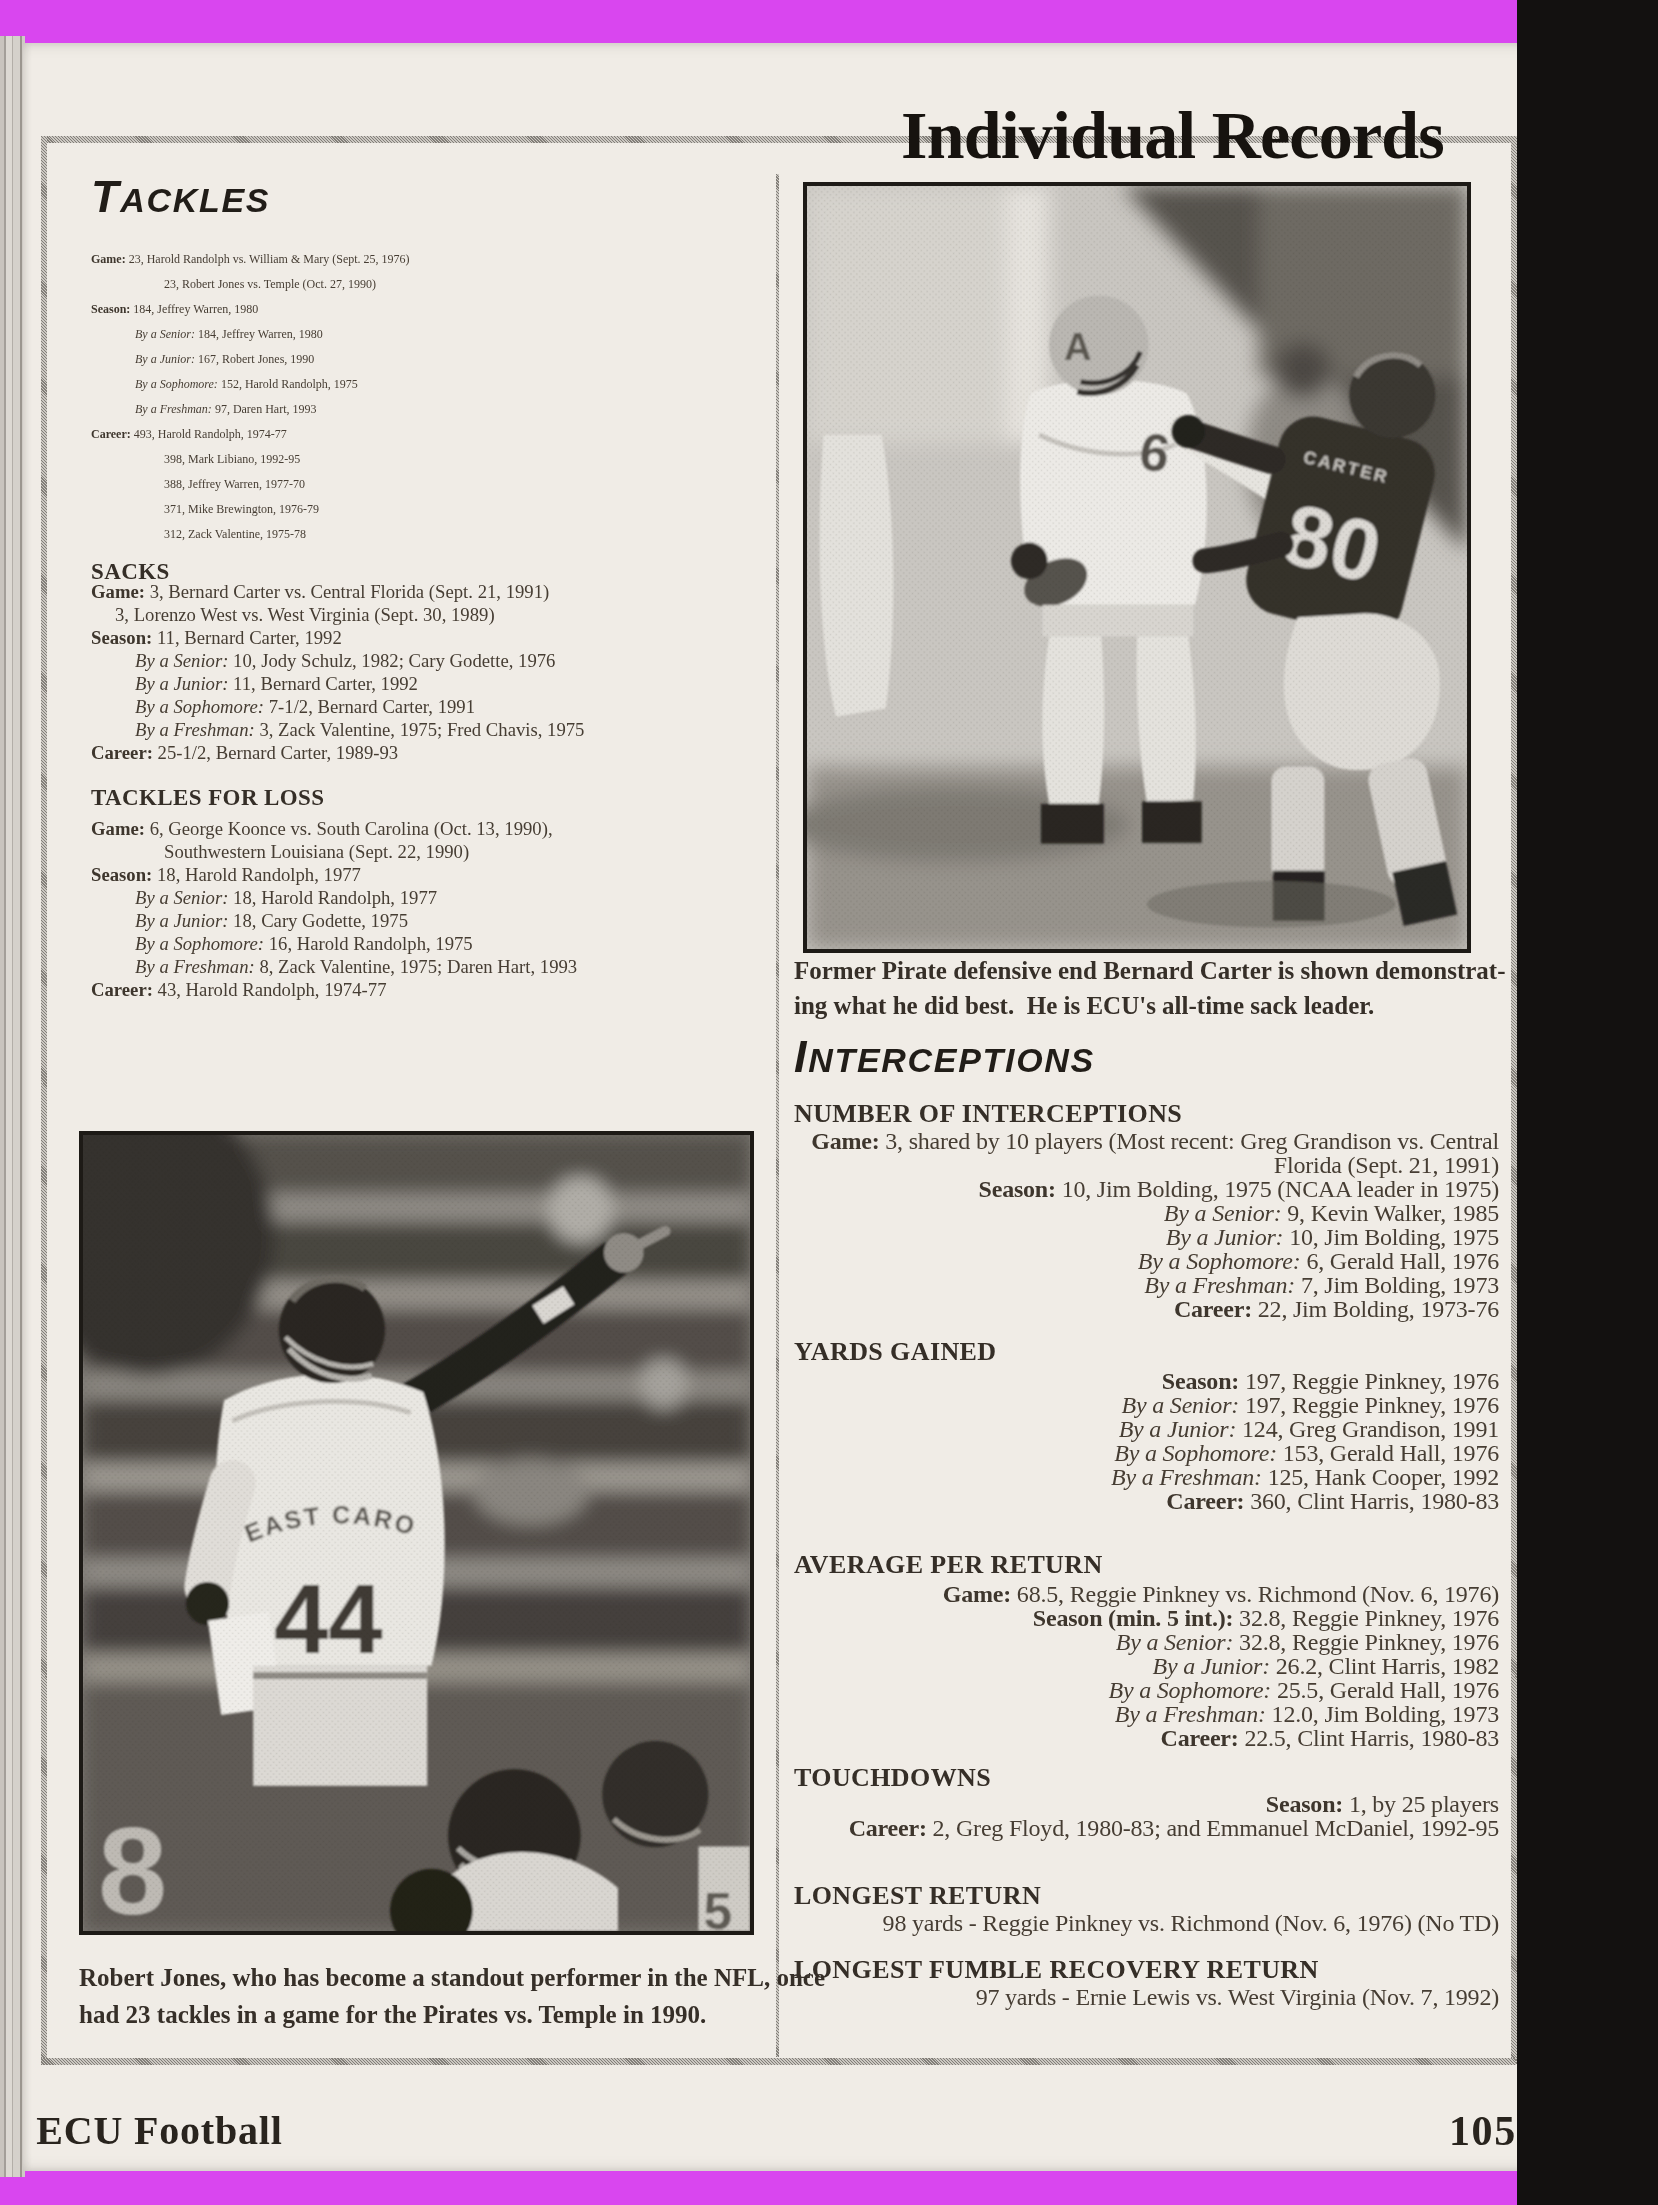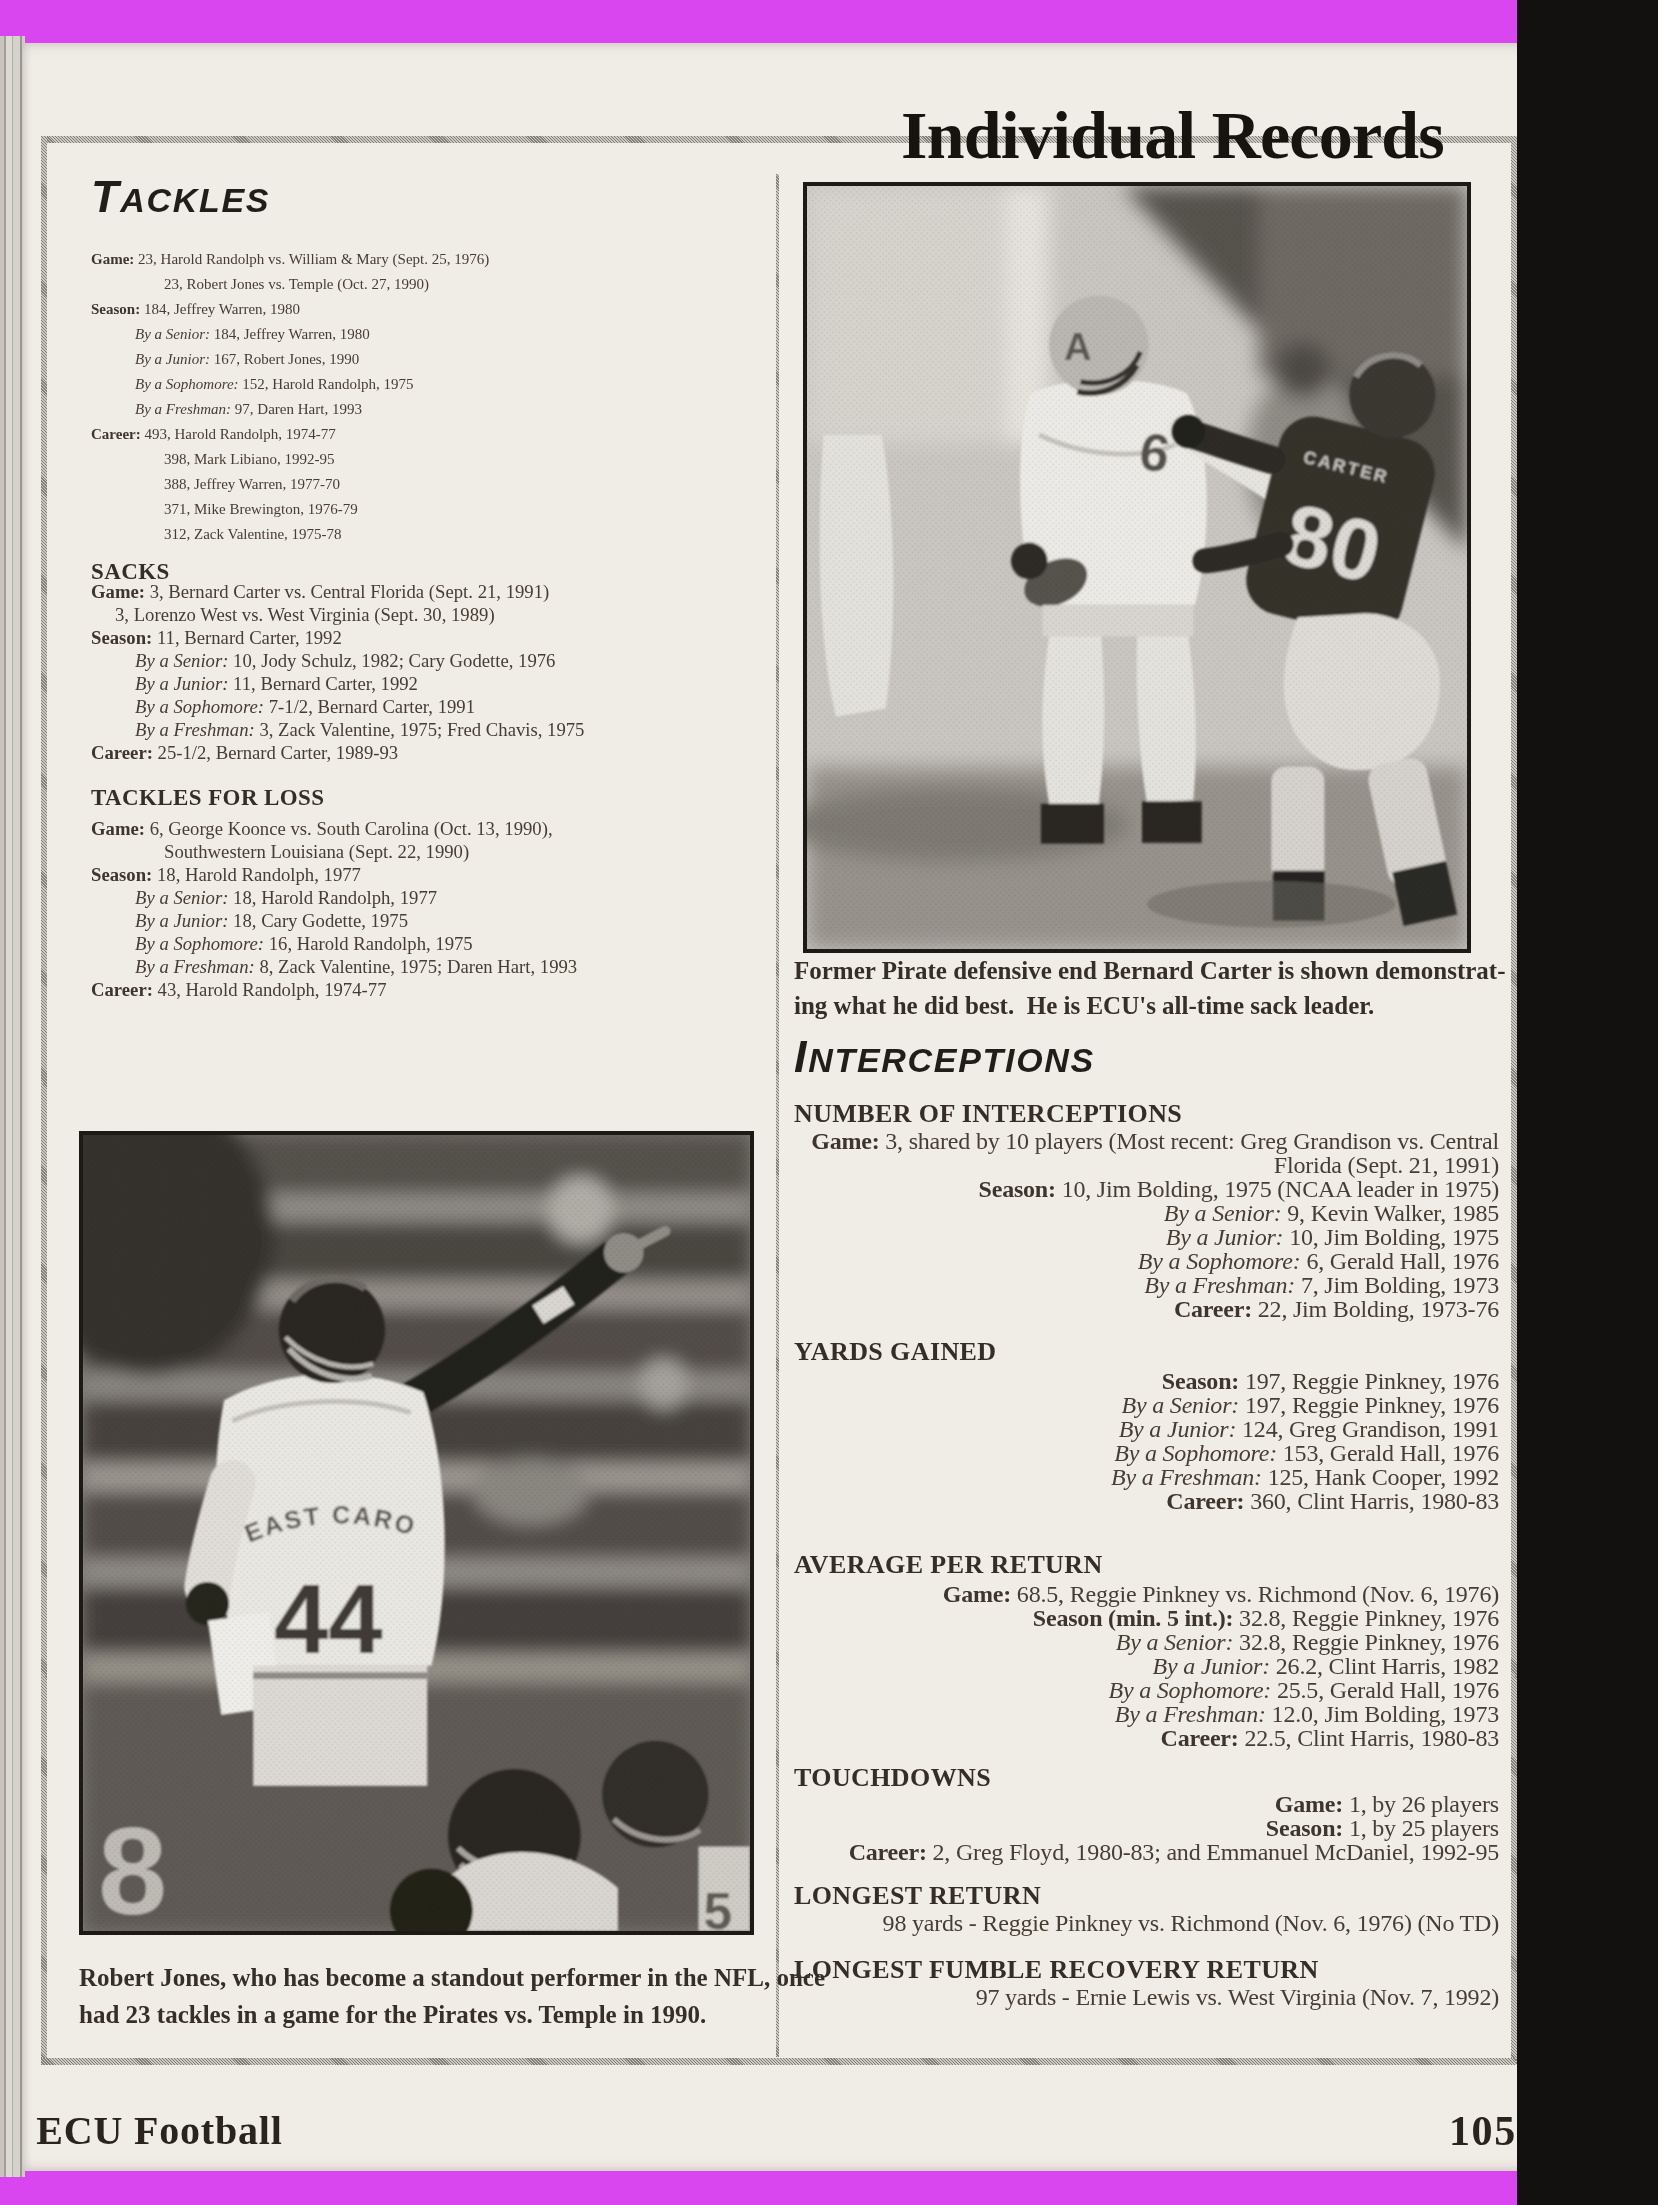--- a/index.html
+++ b/index.html
@@ -35,21 +35,21 @@
   
   .serif-head{position:absolute;margin:0;color:#352e27;font-weight:bold;line-height:1.1;
               letter-spacing:0.4px;}
   .sh-left{font-size:23px;}
   .sh-right{font-size:26px;}
 
   
   .sec{position:absolute;}
   .rec{white-space:nowrap;color:#463d33;}
   .lc .rec{font-size:18.7px;line-height:23px;}
-  .lc-t .rec{font-size:15px;line-height:25px;}
+  .lc-t .rec{font-size:12px;line-height:25px;}
   .rc .rec{font-size:24px;line-height:24px;letter-spacing:-0.2px;text-align:right;}
   .rec b{font-weight:bold;color:#3e362d;}
   .rec i{font-style:italic;margin-left:20px;}
   .ind0{padding-left:0;}
   .ind1{padding-left:24px;}
   .ind2{padding-left:73px;}
   .ind3{padding-left:98px;}
 
   
   .photo{position:absolute;border:4.1px solid #1d1a16;background:#bdbab5;}
@@ -316,21 +316,20 @@
           <div class="rec ind1"><i>By a Junior: </i>26.2, Clint Harris, 1982</div>
           <div class="rec ind1"><i>By a Sophomore: </i>25.5, Gerald Hall, 1976</div>
           <div class="rec ind1"><i>By a Freshman: </i>12.0, Jim Bolding, 1973</div>
           <div class="rec ind0"><b>Career: </b>22.5, Clint Harris, 1980-83</div>
         </div>
     </section>
 
     <h3 class="serif-head sh-right" style="left:771px;top:1721px;">TOUCHDOWNS</h3>
     <section class="sec" style="left:771px;top:1749px;width:705px;">
       <div class="lines rc">
-          <div class="rec ind0"><b>Game: </b>1, by 26 players</div>
           <div class="rec ind0"><b>Season: </b>1, by 25 players</div>
           <div class="rec ind0"><b>Career: </b>2, Greg Floyd, 1980-83; and Emmanuel McDaniel, 1992-95</div>
         </div>
     </section>
 
     <h3 class="serif-head sh-right" style="left:771px;top:1839px;">LONGEST RETURN</h3>
     <section class="sec" style="left:771px;top:1868px;width:705px;">
       <div class="lines rc">
           <div class="rec ind0">98 yards - Reggie Pinkney vs. Richmond (Nov. 6, 1976) (No TD)</div>
         </div>

